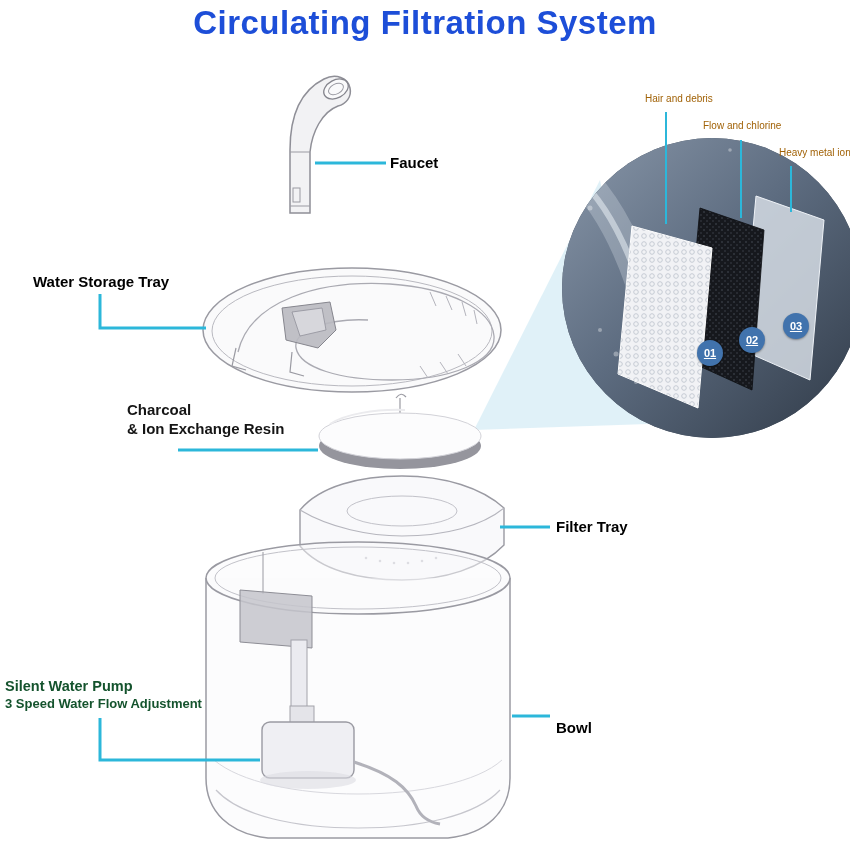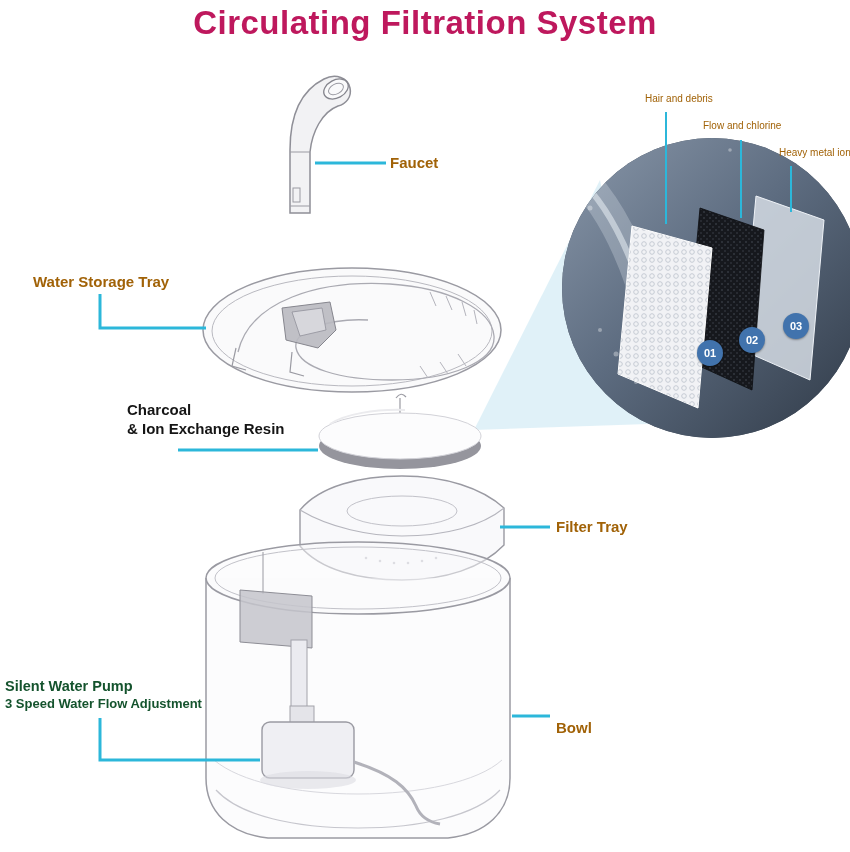--- a/index.html
+++ b/index.html
@@ -1,29 +1,29 @@
 <!DOCTYPE html>
 <html><head>
 <meta charset="utf-8">
 <style>
   html,body{margin:0;padding:0;background:#ffffff;}
   .page{position:relative;width:850px;height:852px;background:#ffffff;overflow:hidden;
         font-family:"Liberation Sans",sans-serif;}
   .title{position:absolute;top:4px;left:0;width:100%;text-align:center;
-         font-size:33px;font-weight:bold;color:#be185d;letter-spacing:.5px;}
+         font-size:33px;font-weight:bold;color:#1d4ed8;letter-spacing:.5px;}
   .artwork{position:absolute;left:0;top:0;width:850px;height:852px;}
-  .lbl{position:absolute;color:#a16207;font-size:15px;font-weight:600;white-space:nowrap;}
+  .lbl{position:absolute;color:#000000;font-size:15px;font-weight:600;white-space:nowrap;}
   .lbl-multi{position:absolute;color:#151515;font-size:15px;font-weight:600;line-height:19px;}
   .lbl-small{position:absolute;color:#a16207;font-size:10px;font-weight:500;white-space:nowrap;}
   .pump-lbl{position:absolute;left:5px;top:678px;width:208px;text-align:left;color:#14532d;}
   .pump-lbl .l1{font-size:14.5px;font-weight:700;}
   .pump-lbl .l2{font-size:13px;font-weight:700;margin-top:2px;}
   .badge{position:absolute;width:26px;height:26px;border-radius:50%;background:#4173ad;
          color:#ffffff;font-size:11px;font-weight:700;display:flex;align-items:center;
-         justify-content:center;box-shadow:0 1px 2px rgba(0,0,0,.35);}
+         justify-content:center;box-shadow:0 1px 2px rgba(0,0,0,.35);text-decoration:underline;}
 </style>
 </head>
 <body>
 
 <div class="page">
 
   <div class="title">Circulating Filtration System</div>
 
   <svg class="artwork" viewBox="0 0 850 852" xmlns="http://www.w3.org/2000/svg">
     <defs>

